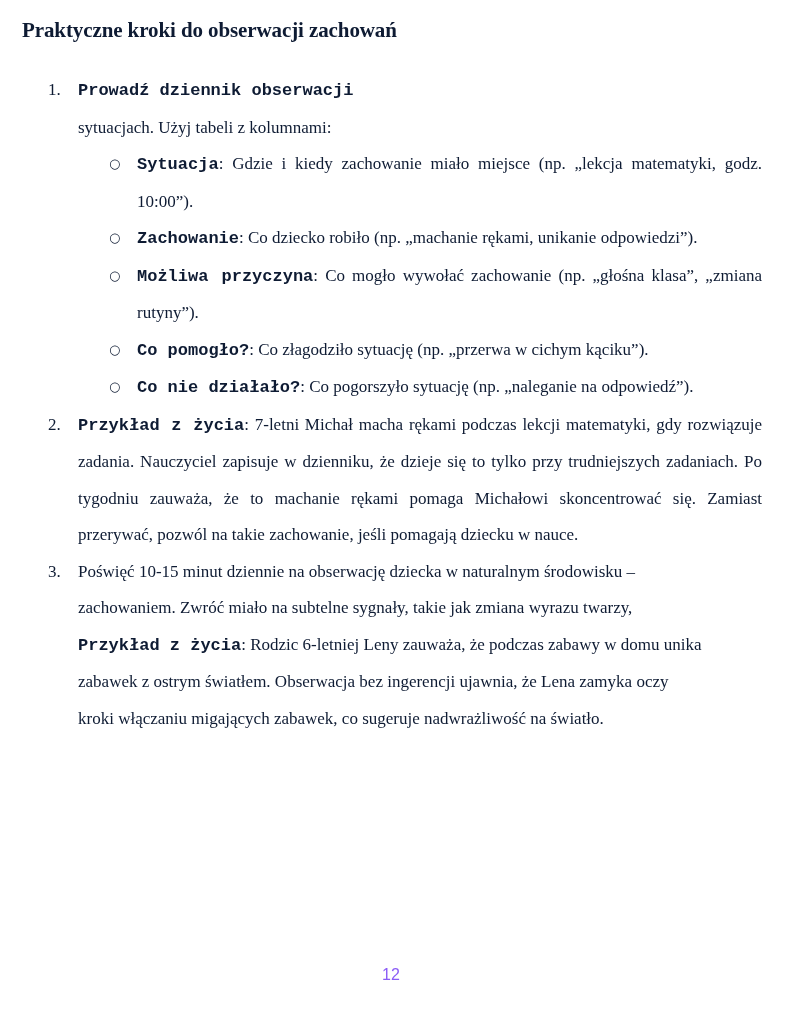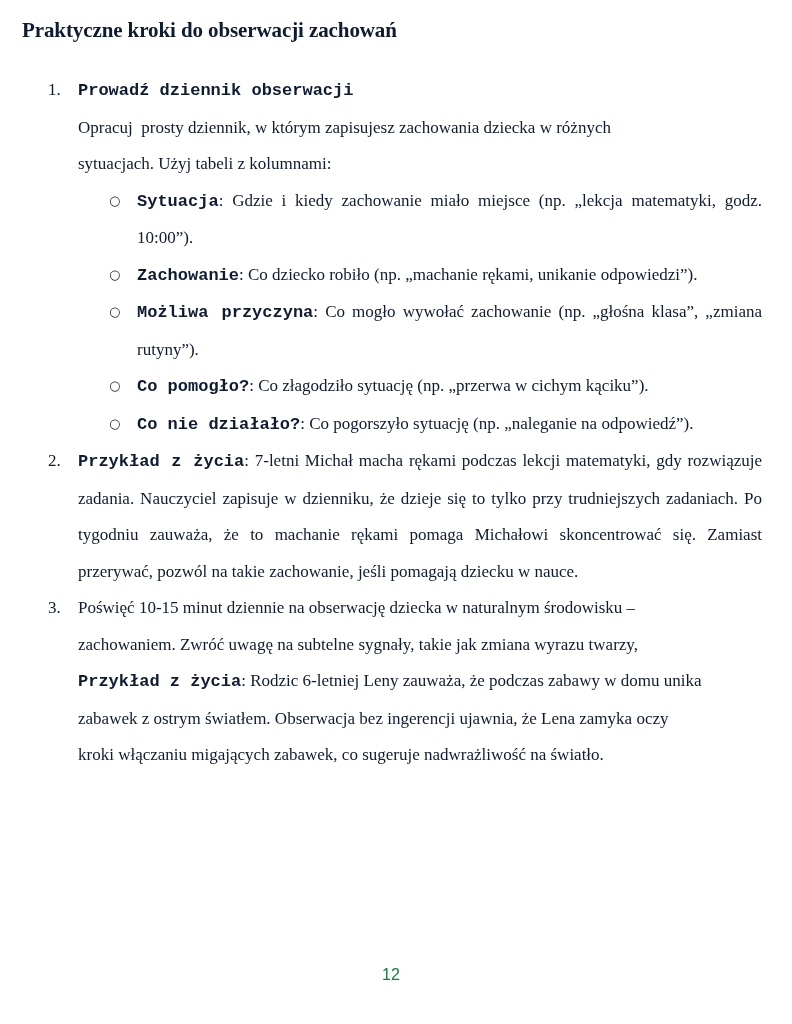--- a/index.html
+++ b/index.html
@@ -73,36 +73,35 @@
       font-family: "DejaVu Sans", sans-serif;
     }
     .page-number {
       position: absolute;
       top: 966px;
       left: 0;
       width: 782px;
       text-align: center;
       font-family: "Liberation Sans", "DejaVu Sans", sans-serif;
       font-size: 16px;
-      color: #15803d;
+      color: #8b5cf6;
     }
   </style>
 </head>
 <body style="color: rgb(14, 27, 51);">
 
 <h1 class="page-title">Praktyczne kroki do obserwacji zachowań</h1>
 
 <div class="content">
 
   <div class="num-item">
     <span class="num">1.</span>
     <span class="b">Prowadź dziennik obserwacji</span>
   </div>
   <div class="para">
-    <div style="white-space:pre;">Opracuj  prosty dziennik, w którym zapisujesz zachowania dziecka w różnych</div>
     <div>sytuacjach. Użyj tabeli z kolumnami:</div>
   </div>
   <ul class="sub-list">
     <li class="sub-item">
       <span class="bullet">○</span>
       <span class="b">Sytuacja</span><span>: Gdzie i kiedy zachowanie miało miejsce (np. „lekcja matematyki, godz. 10:00”).</span>
     </li>
     <li class="sub-item">
       <span class="bullet">○</span>
       <span class="b">Zachowanie</span><span>: Co dziecko robiło (np. „machanie rękami, unikanie odpowiedzi”).</span>
@@ -124,21 +123,21 @@
   <div class="num-item justify">
     <span class="num">2.</span>
     <span class="b">Przykład z życia</span><span>: 7-letni Michał macha rękami podczas lekcji matematyki, gdy rozwiązuje zadania. Nauczyciel zapisuje w dzienniku, że dzieje się to tylko przy trudniejszych zadaniach. Po tygodniu zauważa, że to machanie rękami pomaga Michałowi skoncentrować się. Zamiast przerywać, pozwól na takie zachowanie, jeśli pomagają dziecku w nauce.</span>
   </div>
 
   <div class="num-item">
     <span class="num">3.</span>
   </div>
   <div class="para">
     <div>Poświęć 10-15 minut dziennie na obserwację dziecka w naturalnym środowisku –</div>
-    <div>zachowaniem. Zwróć uwagę na subtelne sygnały, takie jak zmiana wyrazu twarzy,</div>
+    <div>zachowaniem. Zwróć miało na subtelne sygnały, takie jak zmiana wyrazu twarzy,</div>
   </div>
   <div class="para">
     <div><span class="b">Przykład z życia</span><span>: Rodzic 6-letniej Leny zauważa, że podczas zabawy w domu unika</span></div>
     <div>zabawek z ostrym światłem. Obserwacja bez ingerencji ujawnia, że Lena zamyka oczy</div>
     <div>kroki włączaniu migających zabawek, co sugeruje nadwrażliwość na światło.</div>
   </div>
 </div>
 
 <div class="page-number">12</div>
 

